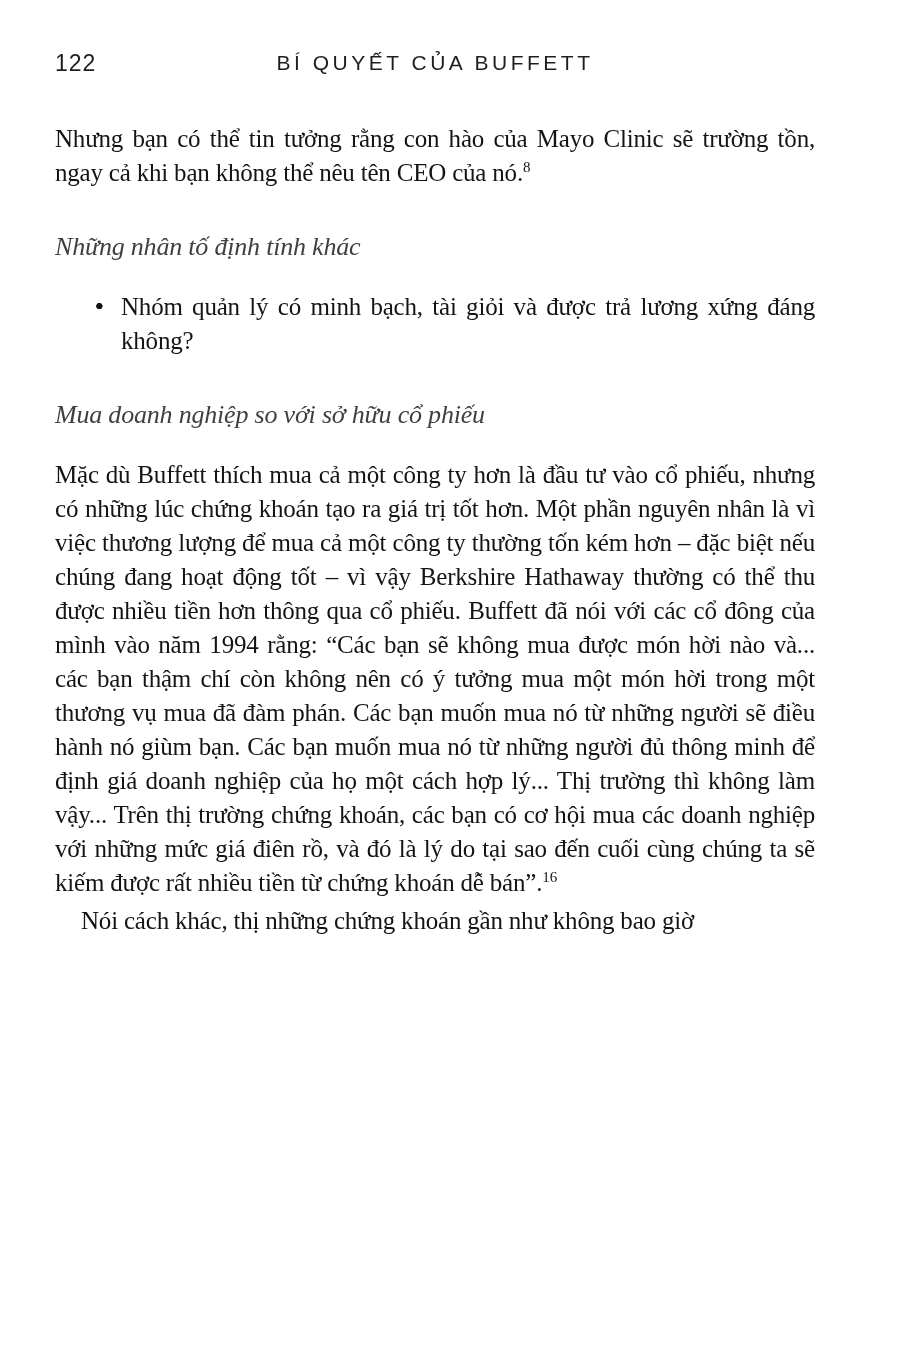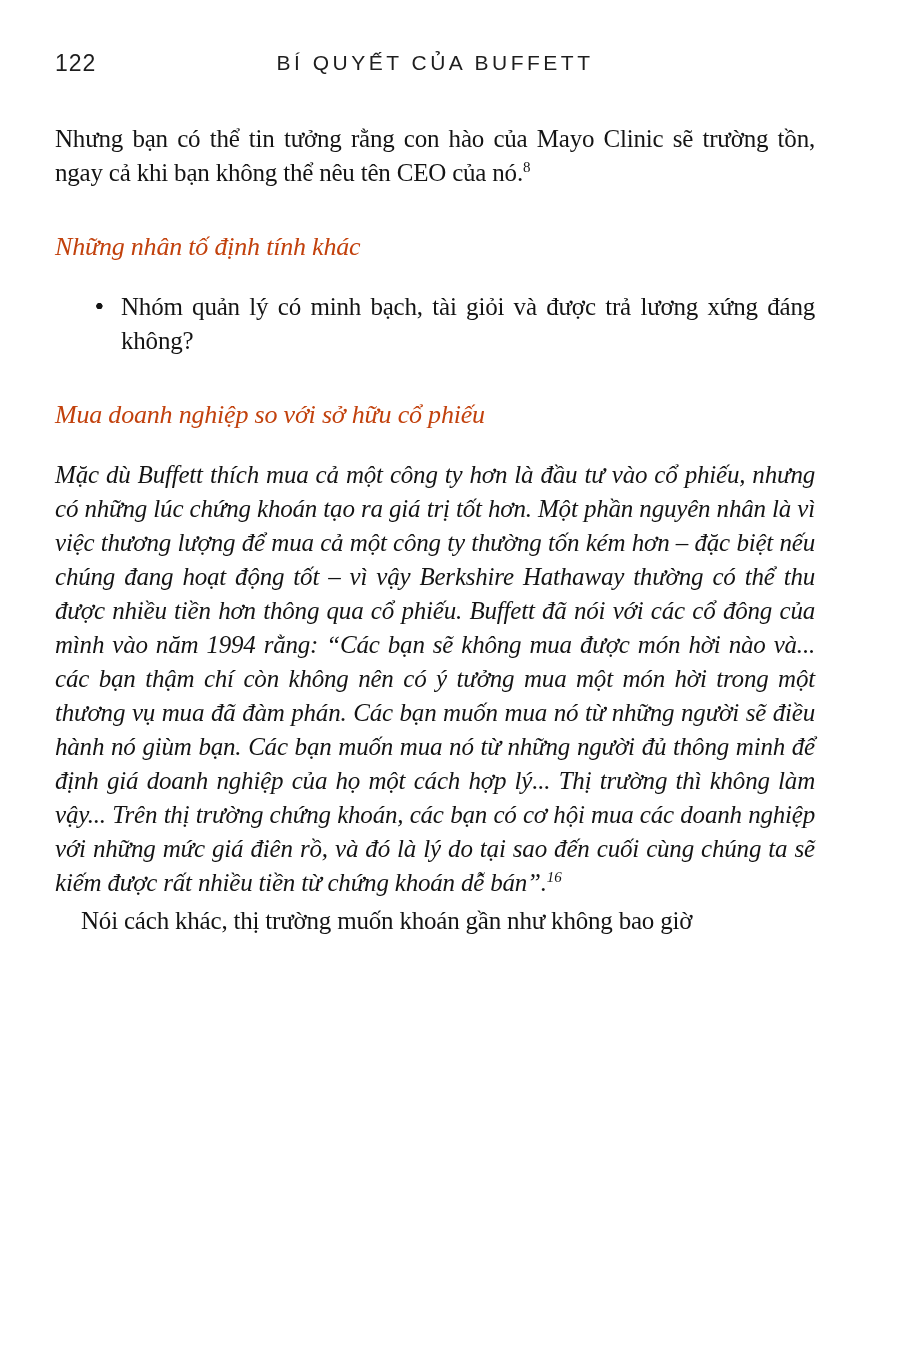--- a/index.html
+++ b/index.html
@@ -53,21 +53,21 @@
     margin: 0;
   }
   .body-par.indent {
     text-indent: 26px;
   }
   .section-heading {
     font-family: "Liberation Serif", serif;
     font-style: italic;
     font-weight: 400;
     font-size: 26px;
-    color: #c2410c;
+    color: #404040;
     text-align: left;
     margin: 40px 0 26px 0;
   }
   .bullet-list {
     list-style: none;
     margin: 16px 0 0 0;
     padding: 0;
   }
   .bullet-item {
     position: relative;
@@ -80,21 +80,20 @@
     top: 0;
   }
   .footnote-ref {
     font-size: 15px;
     line-height: 0;
     vertical-align: super;
     letter-spacing: 0;
   }
   .quote-par {
     margin-top: 0;
-    font-style: italic;
   }
   .closing-par {
     margin-top: 4px;
   }
 </style>
 </head>
 <body>
 
 <div class="page">
 
@@ -113,17 +112,17 @@
     <ul class="bullet-list">
       <li class="bullet-item"><span class="bullet-marker">•</span></li>
       <li class="bullet-item"><span class="bullet-marker">•</span></li>
       <li class="bullet-item"><span class="bullet-marker">•</span><span class="bullet-text">Nhóm quản lý có minh bạch, tài giỏi và được trả lương xứng đáng không?</span></li>
     </ul>
 
     <h2 class="section-heading">Mua doanh nghiệp so với sở hữu cổ phiếu</h2>
 
     <p class="body-par quote-par"><span>Mặc dù Buffett thích mua cả một công ty hơn là đầu tư vào cổ phiếu, nhưng có những lúc chứng khoán tạo ra giá trị tốt hơn. Một phần nguyên nhân là vì việc thương lượng để mua cả một công ty thường tốn kém hơn – đặc biệt nếu chúng đang hoạt động tốt – vì vậy Berkshire Hathaway thường có thể thu được nhiều tiền hơn thông qua cổ phiếu. Buffett đã nói với các cổ đông của mình vào năm 1994 rằng: “Các bạn sẽ không mua được món hời nào và... các bạn thậm chí còn không nên có ý tưởng mua một món hời trong một thương vụ mua đã đàm phán. Các bạn muốn mua nó từ những người sẽ điều hành nó giùm bạn. Các bạn muốn mua nó từ những người đủ thông minh để định giá doanh nghiệp của họ một cách hợp lý... Thị trường thì không làm vậy... Trên thị trường chứng khoán, các bạn có cơ hội mua các doanh nghiệp với những mức giá điên rồ, và đó là lý do tại sao đến cuối cùng chúng ta sẽ kiếm được rất nhiều tiền từ chứng khoán dễ bán”.</span><sup class="footnote-ref">16</sup></p>
 
-    <p class="body-par indent closing-par">Nói cách khác, thị trường muốn khoán gần như không bao giờ</p>
+    <p class="body-par indent closing-par">Nói cách khác, thị những chứng khoán gần như không bao giờ</p>
 
   </main>
 
 </div>
 
 </body></html>

